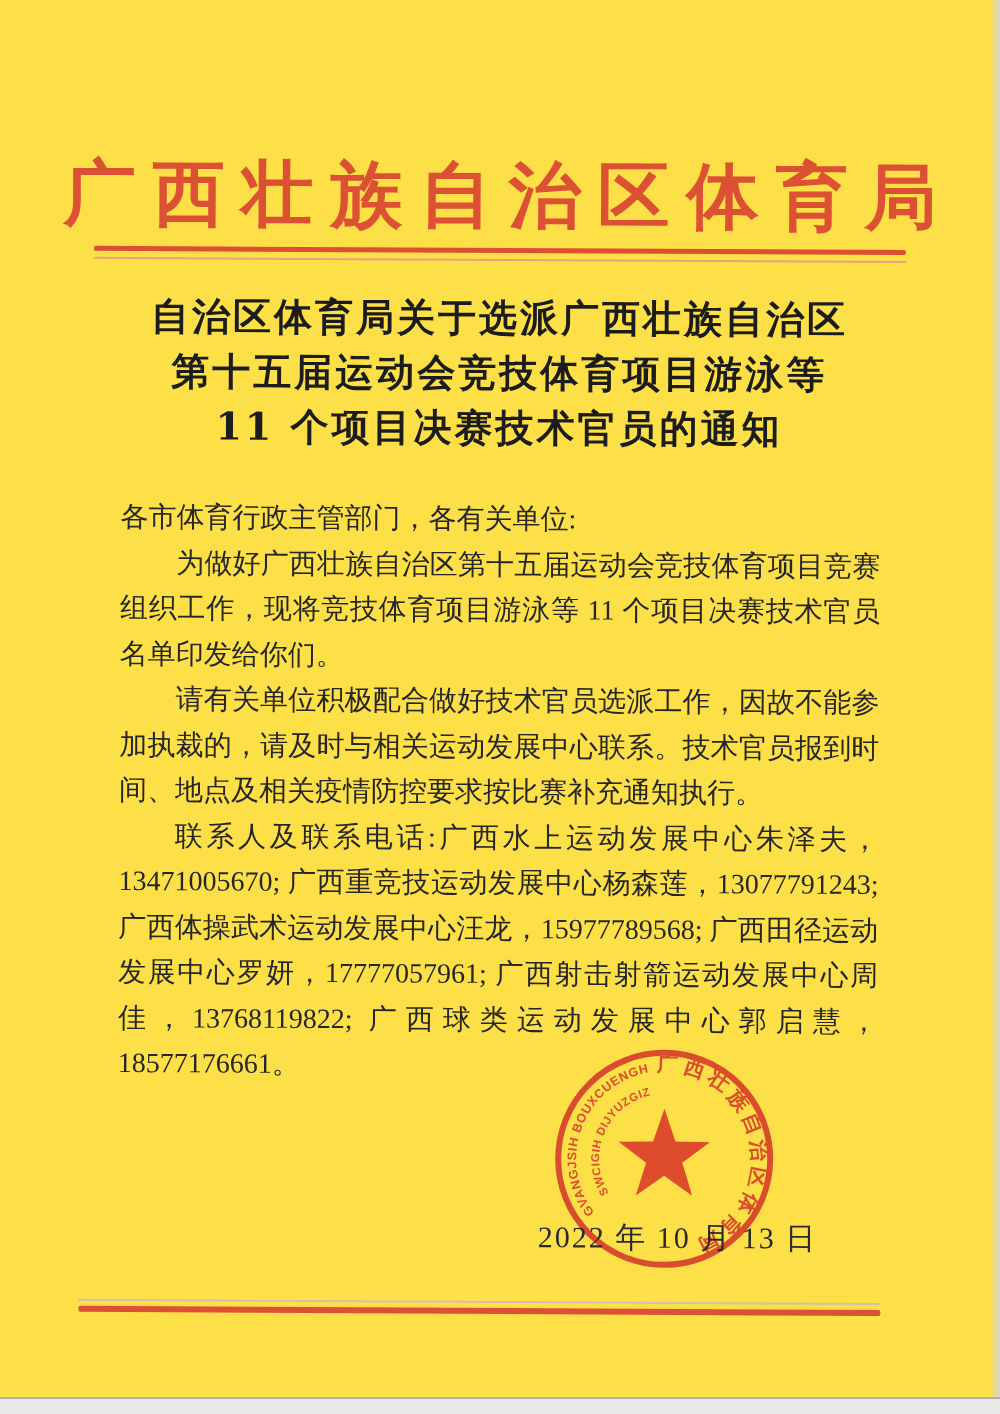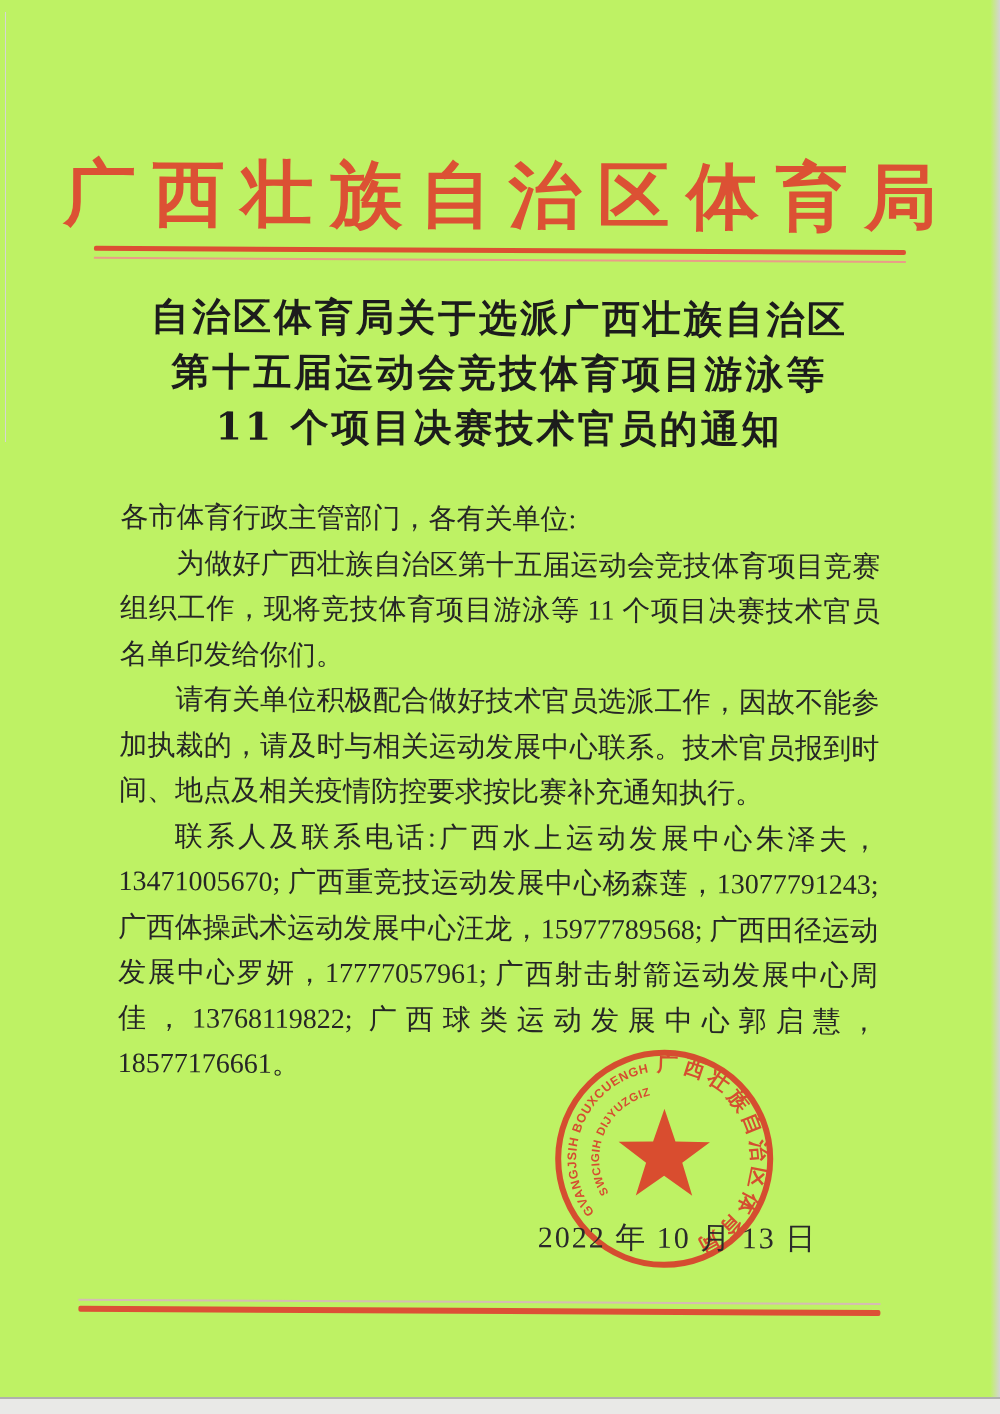--- a/index.html
+++ b/index.html
@@ -7,21 +7,21 @@
     position: relative;
     width: 1000px;
     height: 1414px;
     background: #f2f2f0;
     overflow: hidden;
     font-family: "Liberation Serif", serif;
   }
   .page {
     position: absolute;
     inset: 0;
-    background: #bef264;
+    background: #fde047;
   }
   .content {
     position: absolute;
     inset: 0;
     transform: rotate(0.3deg);
     transform-origin: 120px 240px;
   }
   
   .letterhead {
     position: absolute;

